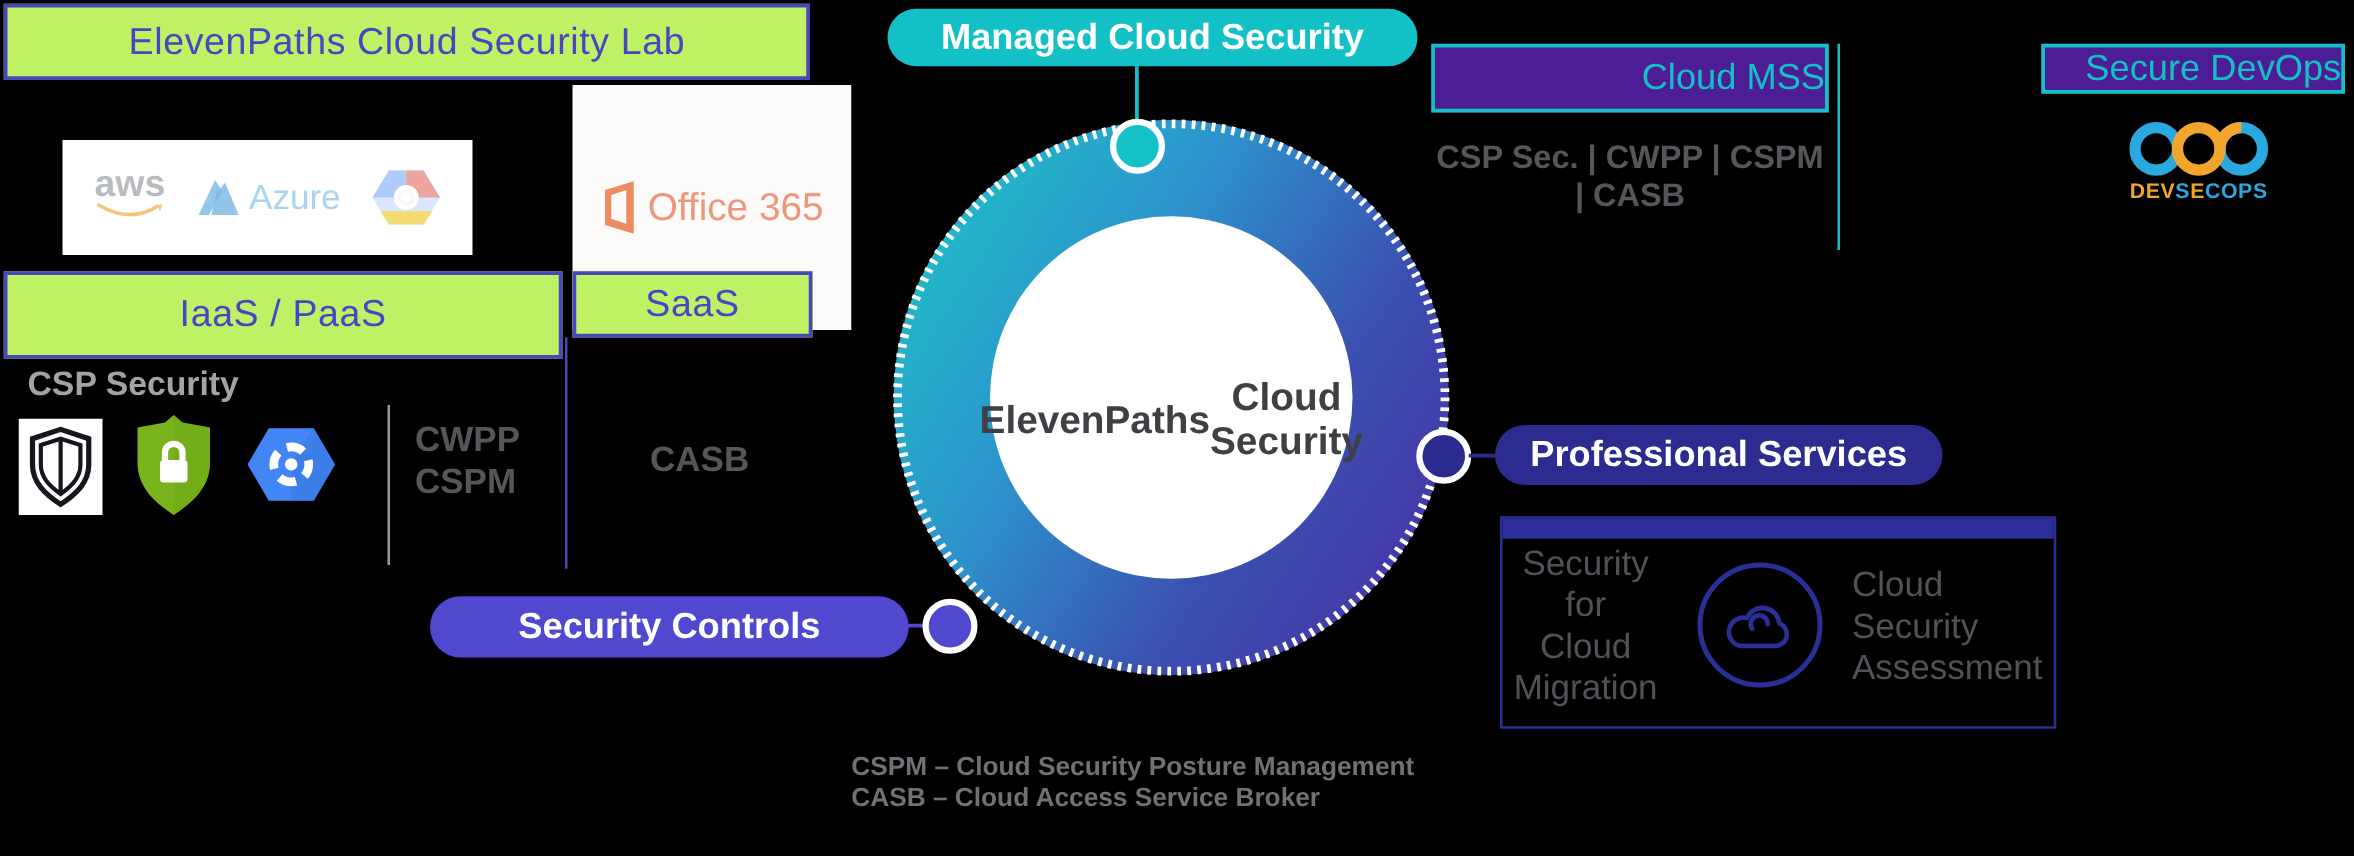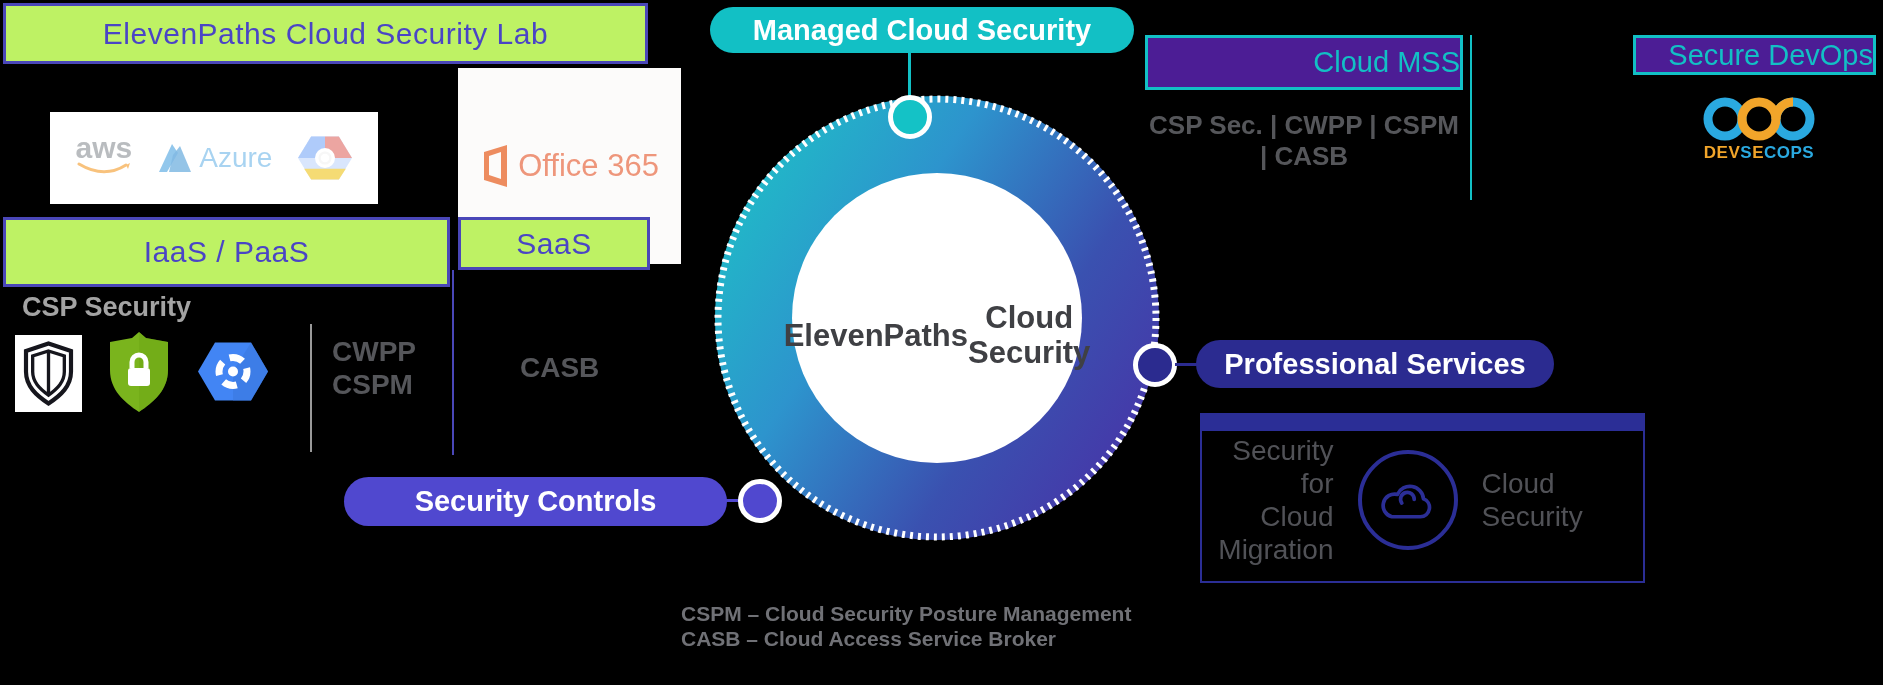--- a/index.html
+++ b/index.html
@@ -147,35 +147,36 @@
   <div class="abs node" style="left:1133px;top:343px;background:#2b2b8f;"></div>
   <div class="abs hline" style="left:1175px;top:363px;width:22px;background:#2b2b90;"></div>
   <div class="abs pill" style="left:1196px;top:340px;width:358px;height:48px;background:#2b2b90;">
     <span>Professional Services</span>
   </div>
 
   <div class="abs" style="left:1200px;top:413px;width:445px;height:170px;box-sizing:border-box;
        border:2px solid #2b2e96;">
     <div style="height:16px;background:#2b2e96;"></div>
     <div style="display:flex;align-items:center;justify-content:center;gap:24px;height:138px;">
-      <div class="svc-text" style="text-align:right;width:130px;">
+      <div class="svc-text" style="text-align:center;width:130px;">
         <div>Security for</div>
         <div>Cloud</div>
         <div>Migration</div>
       </div>
       <div style="width:100px;height:100px;border:4px solid #2b2e96;border-radius:50%;
            box-sizing:border-box;display:flex;align-items:center;justify-content:center;">
         <svg width="62" height="44" viewBox="0 0 100 70">
           <path d="M24 62 h46 a15 15 0 0 0 5-29 a22 22 0 0 0-42-7 a17 17 0 0 0-9 36 z" fill="none" stroke="#2b2e96" stroke-width="6" stroke-linejoin="round"></path>
           <path d="M40 40 a11 11 0 1 1 20 -6" fill="none" stroke="#2b2e96" stroke-width="6" stroke-linecap="round"></path>
         </svg>
       </div>
       <div class="svc-text" style="text-align:left;width:160px;">
         <div>Cloud</div>
         <div>Security</div>
+        <div>Assessment</div>
       </div>
     </div>
   </div>
 
   <div class="abs tealbox" style="left:1145px;top:35px;width:318px;height:55px;">
     <span>Cloud MSS</span>
   </div>
   <div class="abs darkgray" style="left:1145px;top:110px;width:318px;text-align:center;font-size:26px;">CSP Sec. | CWPP | CSPM | CASB</div>
   <div class="abs vline" style="left:1470px;top:35px;height:165px;background:#12c0c5;width:2px;"></div>
 

